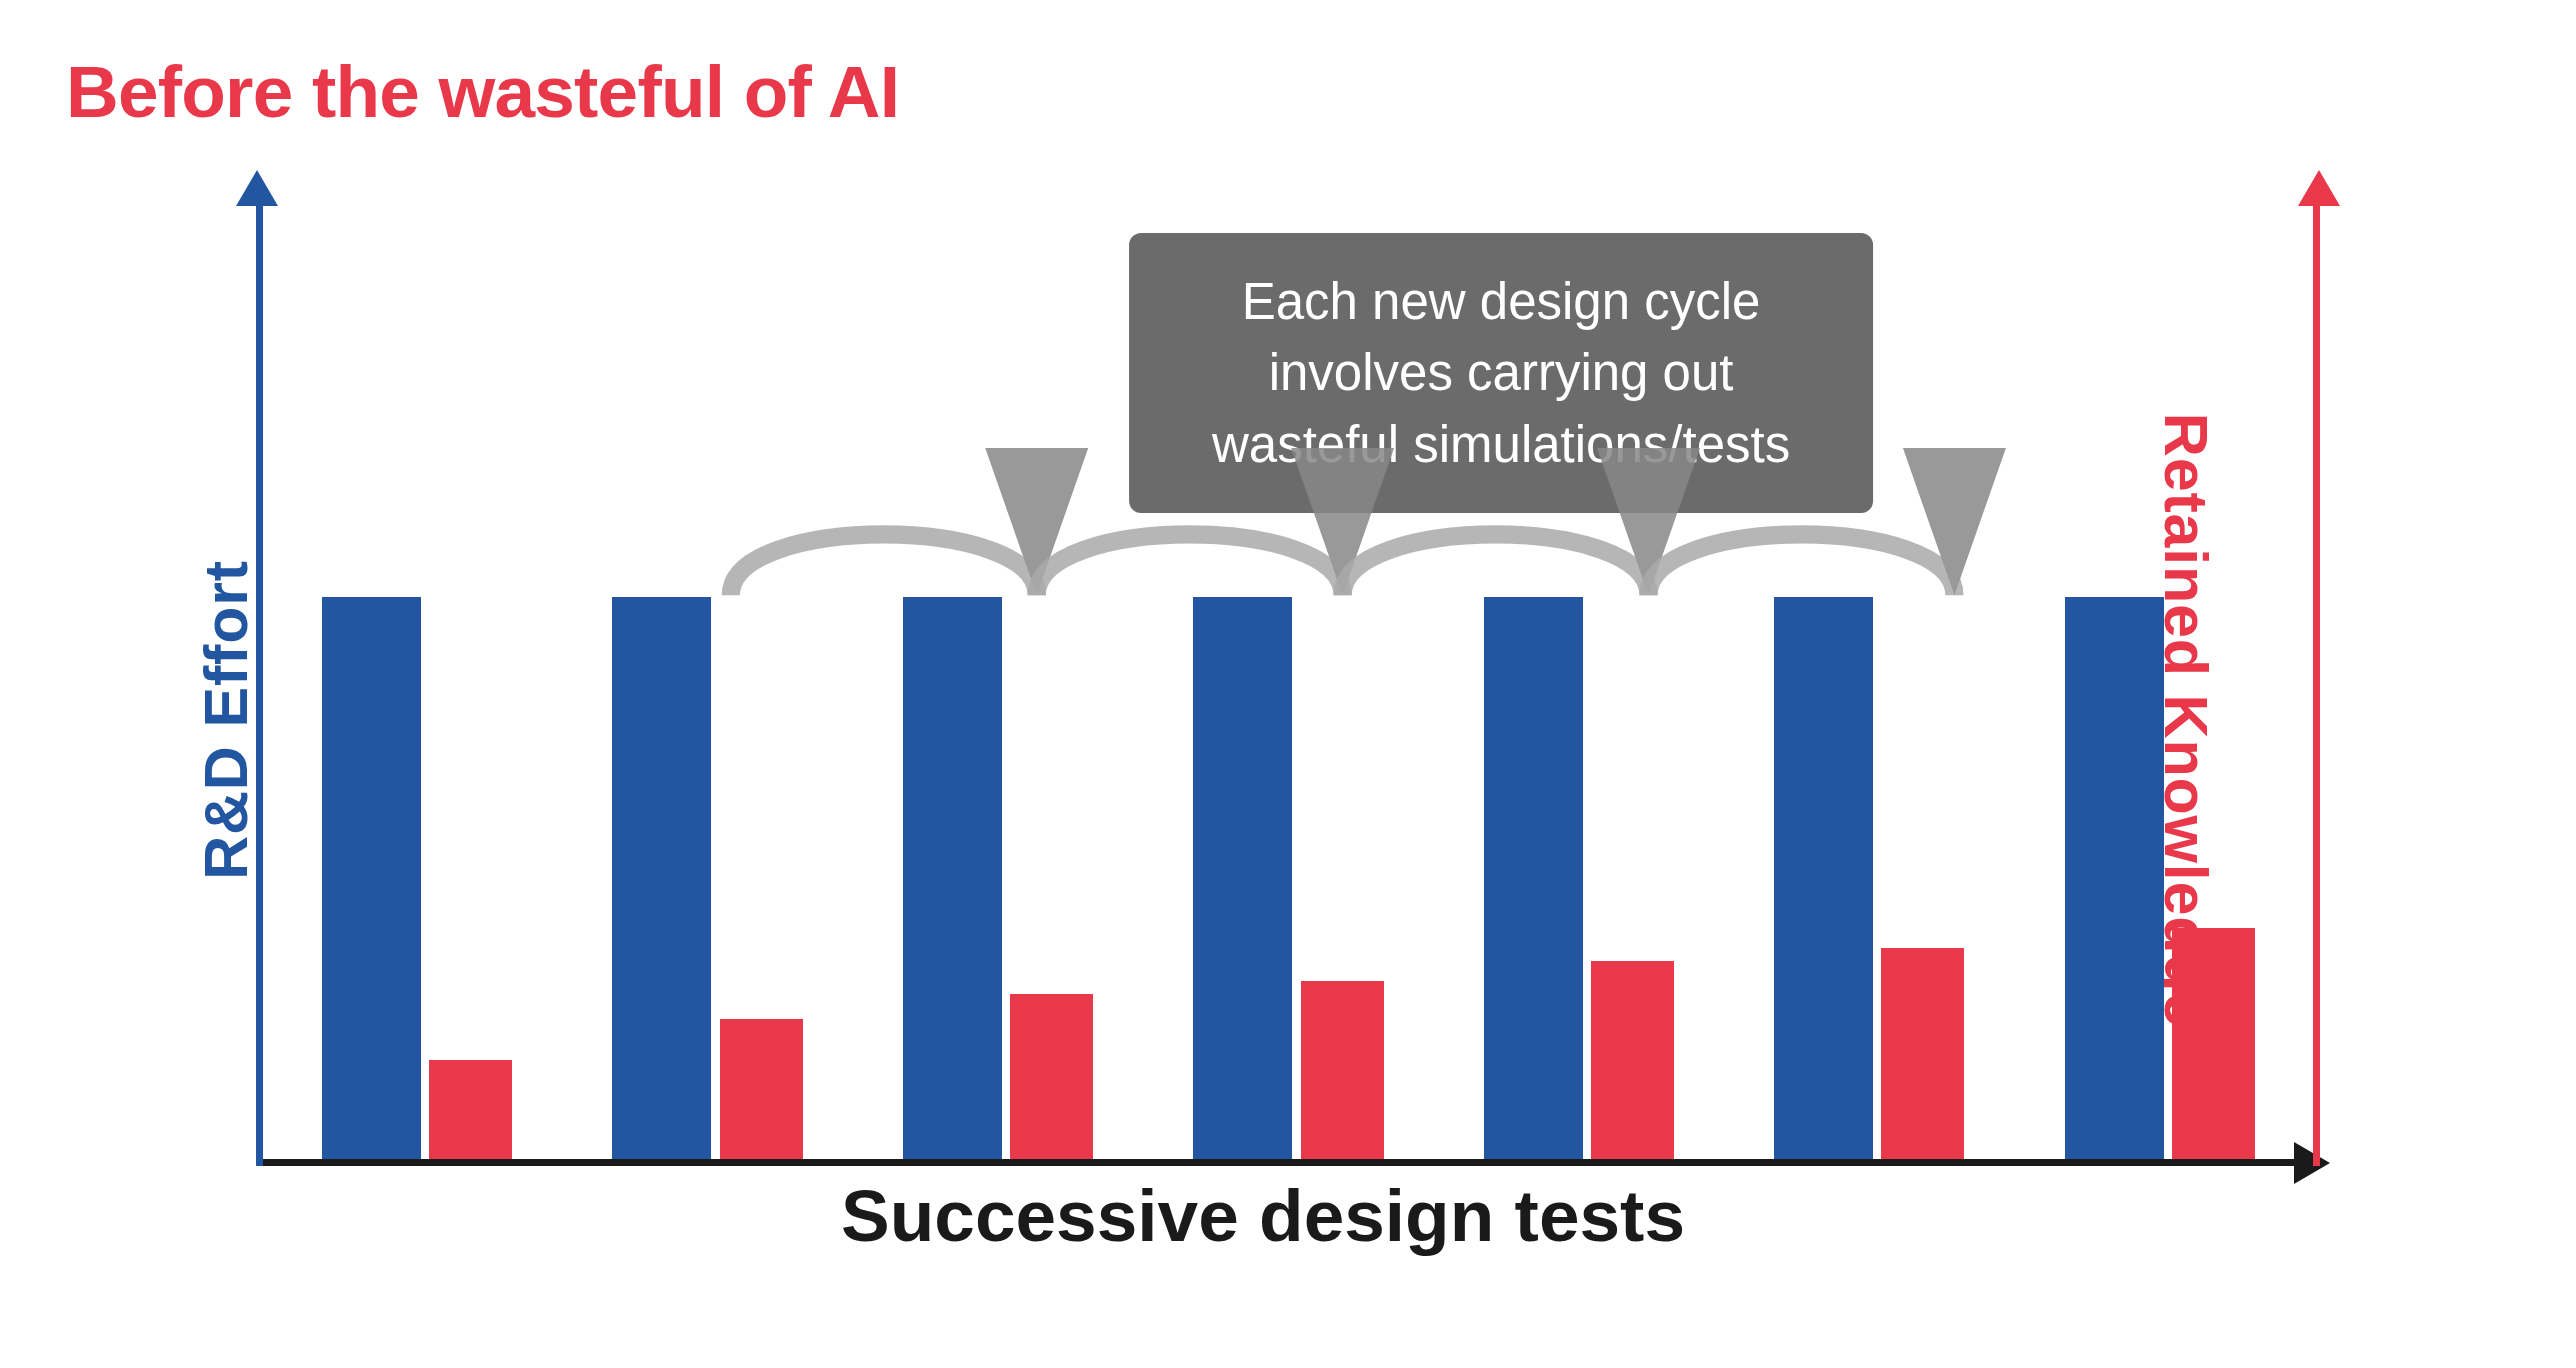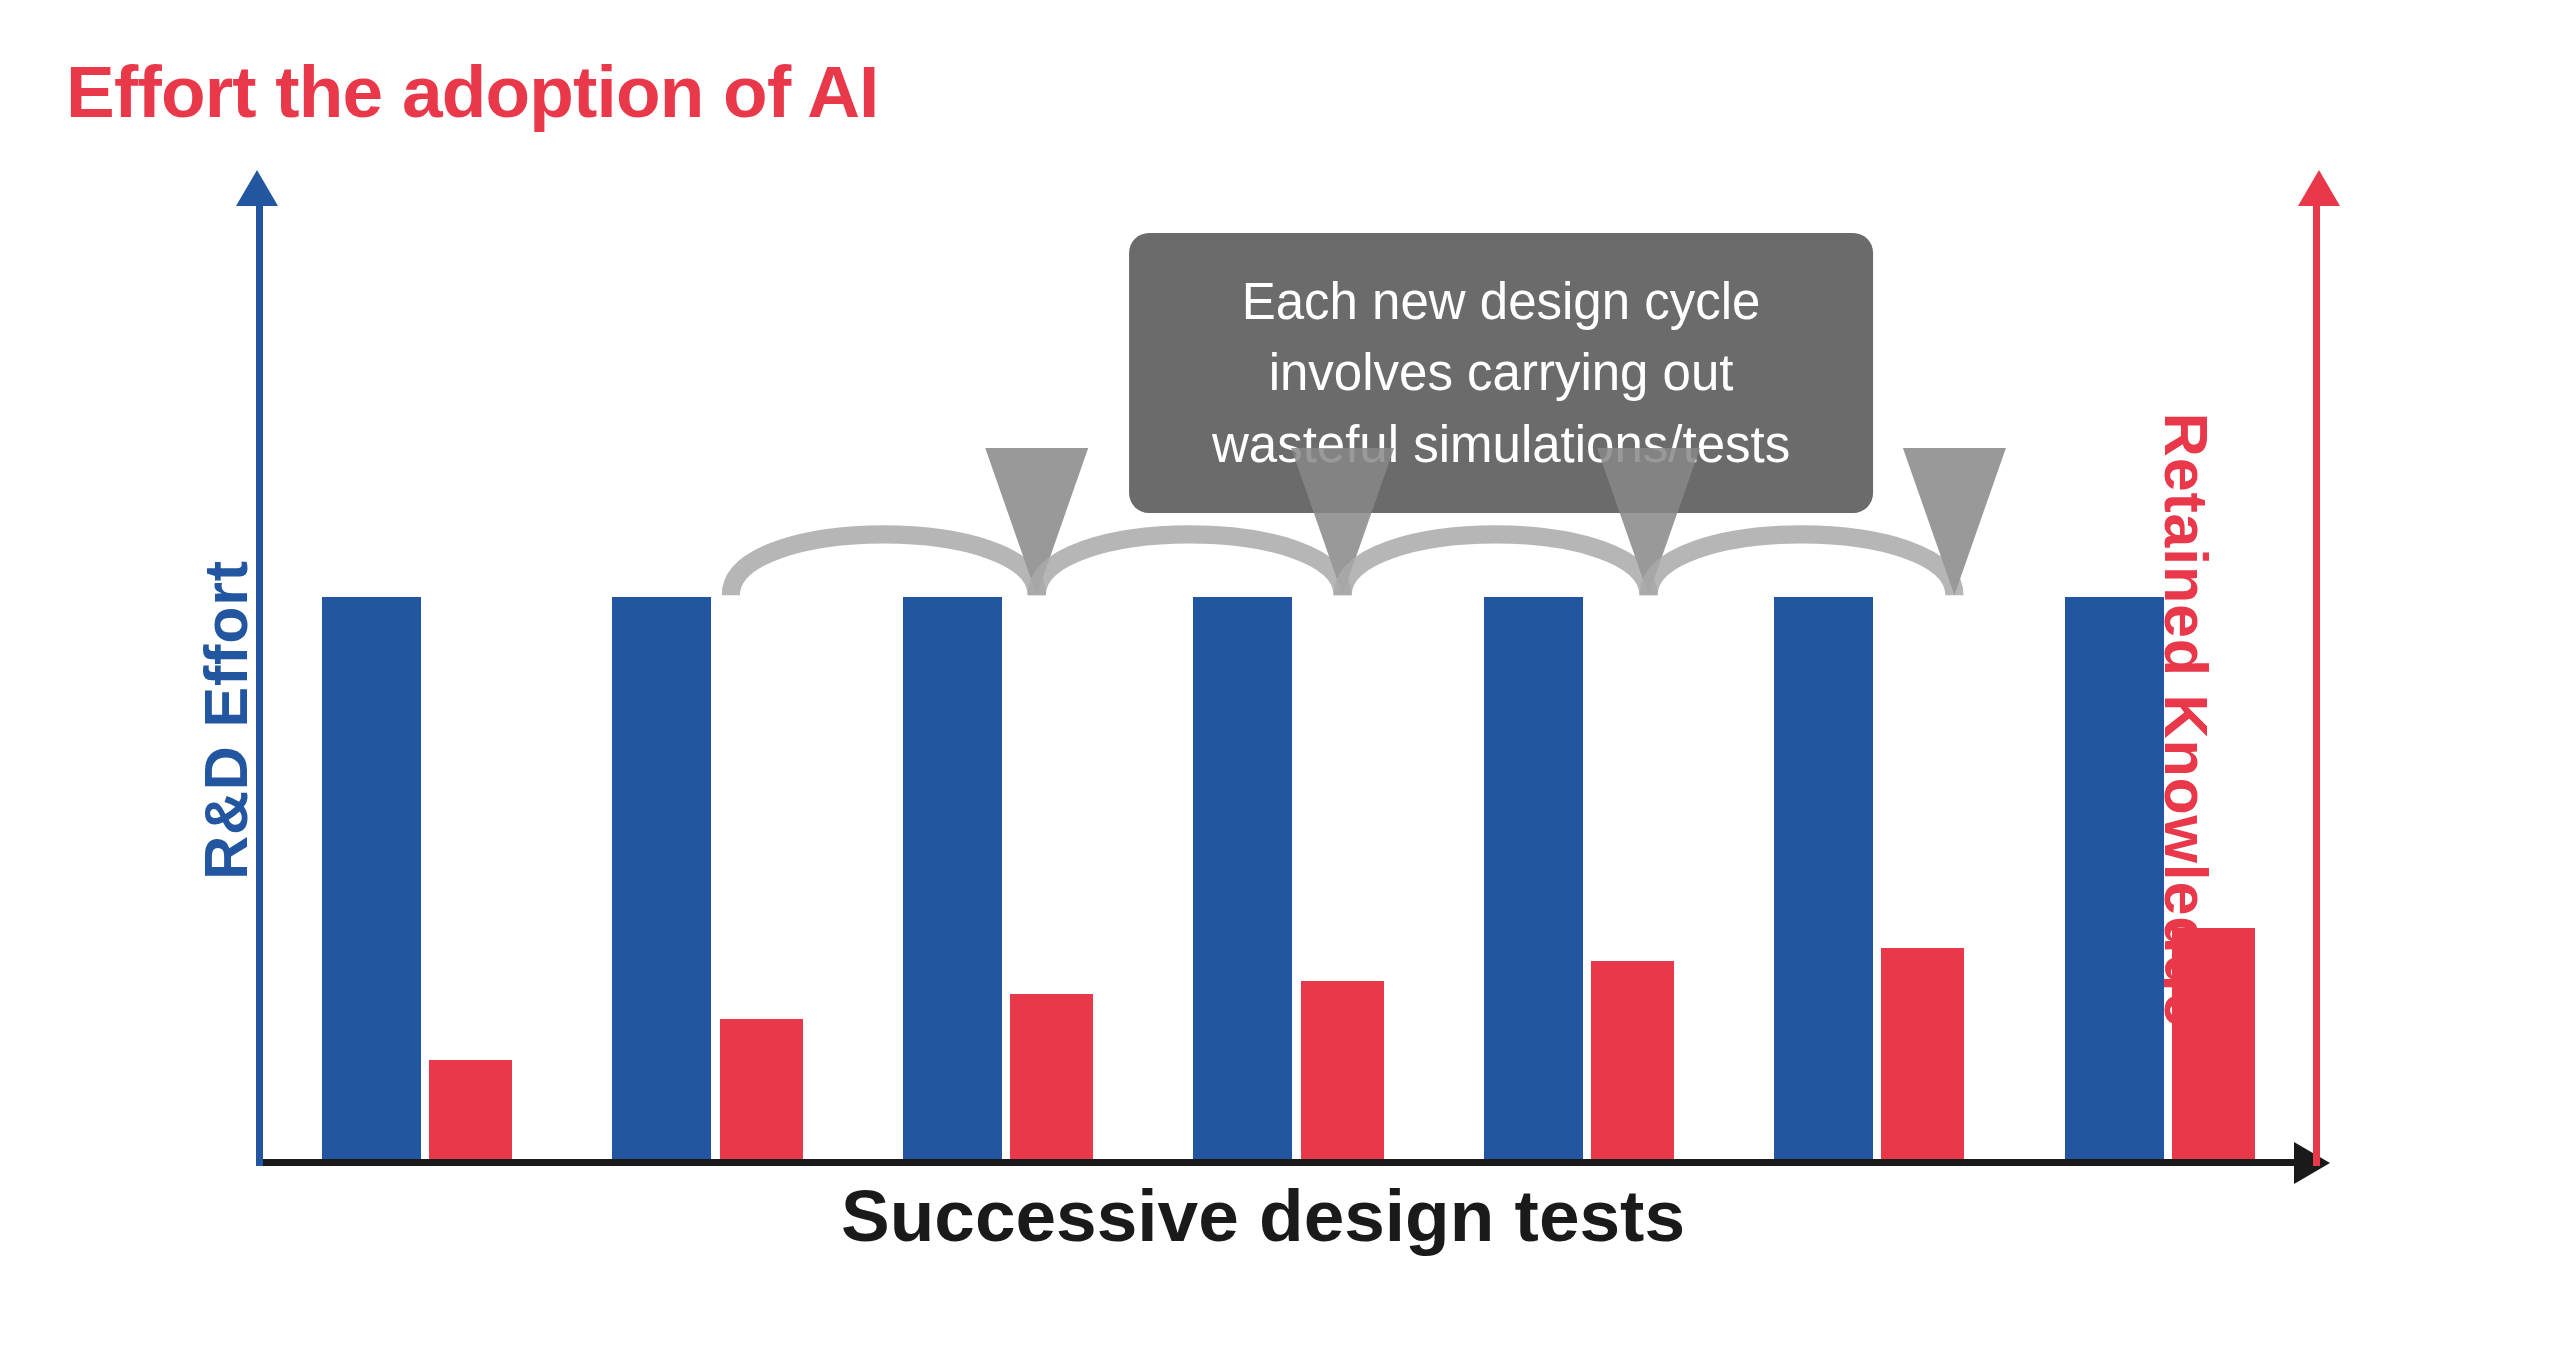--- a/index.html
+++ b/index.html
@@ -171,21 +171,21 @@
       position: absolute;
       top: 50px;
       left: 50%;
       transform: translateX(-18%);
       background: #6b6b6b;
       color: #ffffff;
       font-size: 51px;
       font-weight: 400;
       text-align: center;
       padding: 33px 58px;
-      border-radius: 20px;
+      border-radius: 12px;
       line-height: 1.4;
       width: 744px;
     }
 
     
     .arrows-svg {
       position: absolute;
       bottom: 6.6px;
       left: 66px;
       right: 15px;
@@ -203,21 +203,21 @@
       font-size: 73px;
       font-weight: 700;
       color: #1a1a1a;
     }
   </style>
 </head>
 <body>
 
 <div class="page-container">
 
-  <div class="title">Effort the adoption of AI</div>
+  <div class="title">Before the wasteful of AI</div>
 
   <div class="chart-area">
 
     <div class="y-axis-left">
       <span>R&amp;D Effort</span>
     </div>
 
     <div class="y-axis-right">
       <span>Retained Knowledge</span>
     </div>

